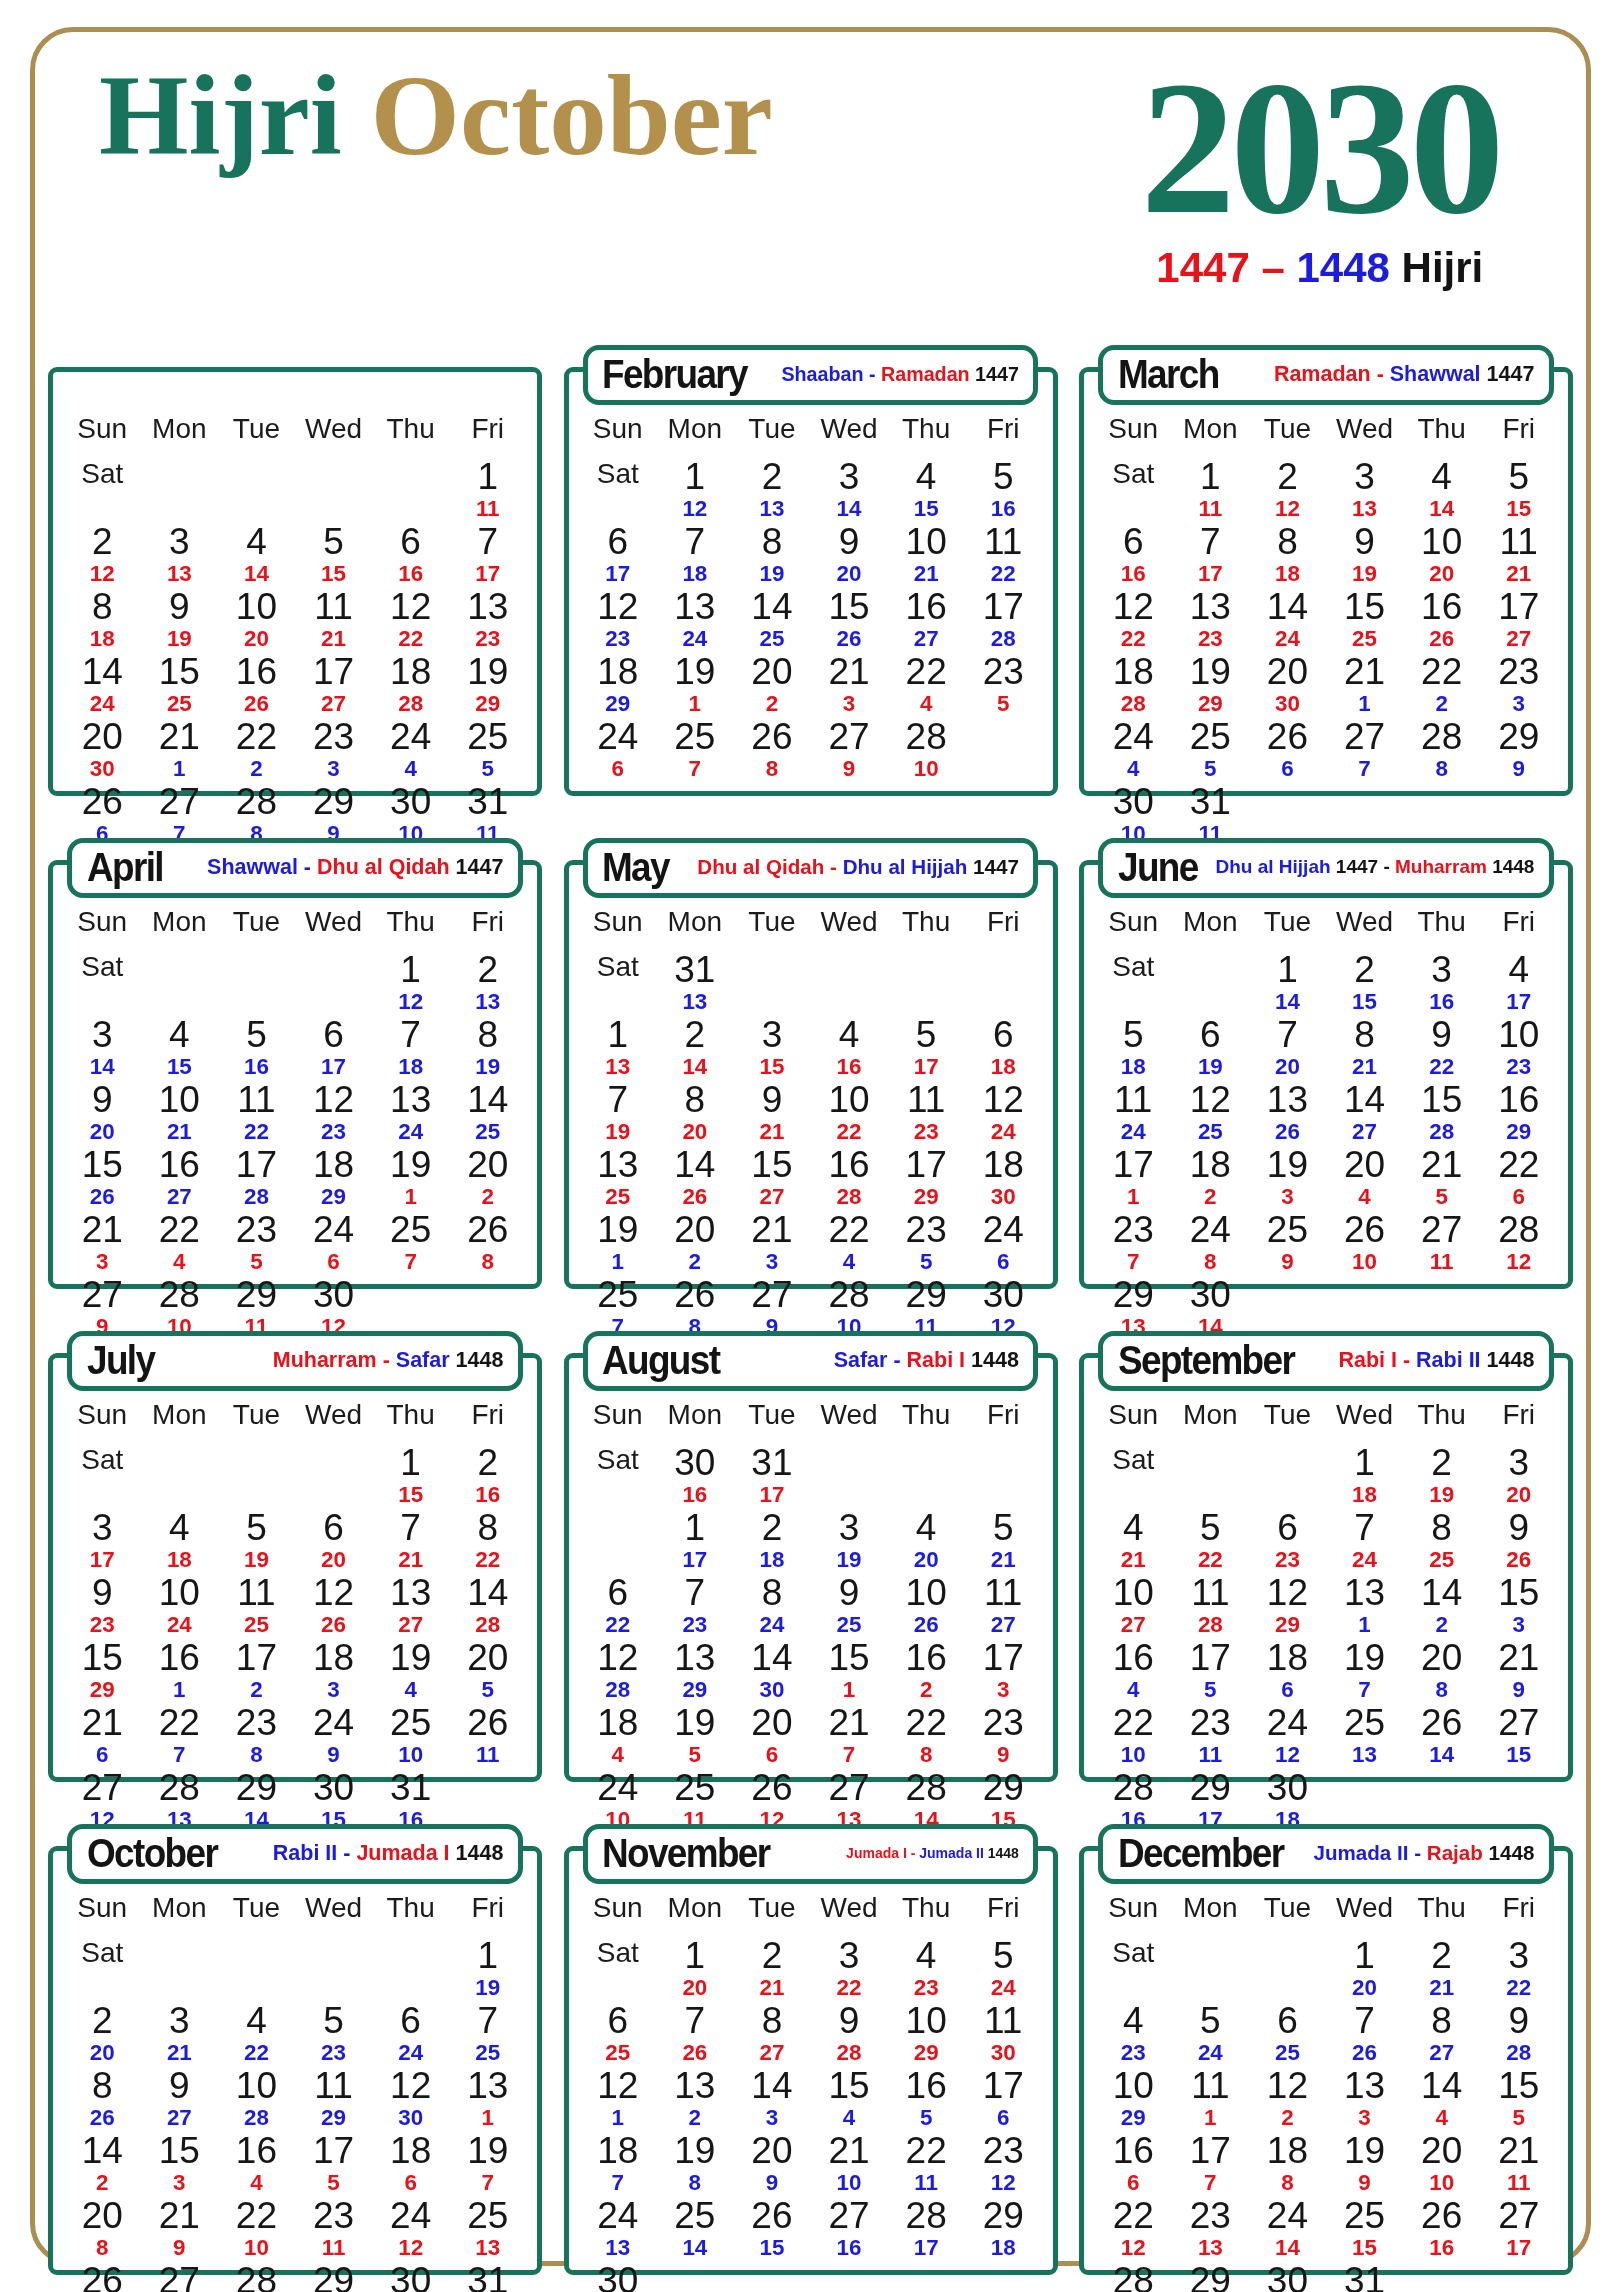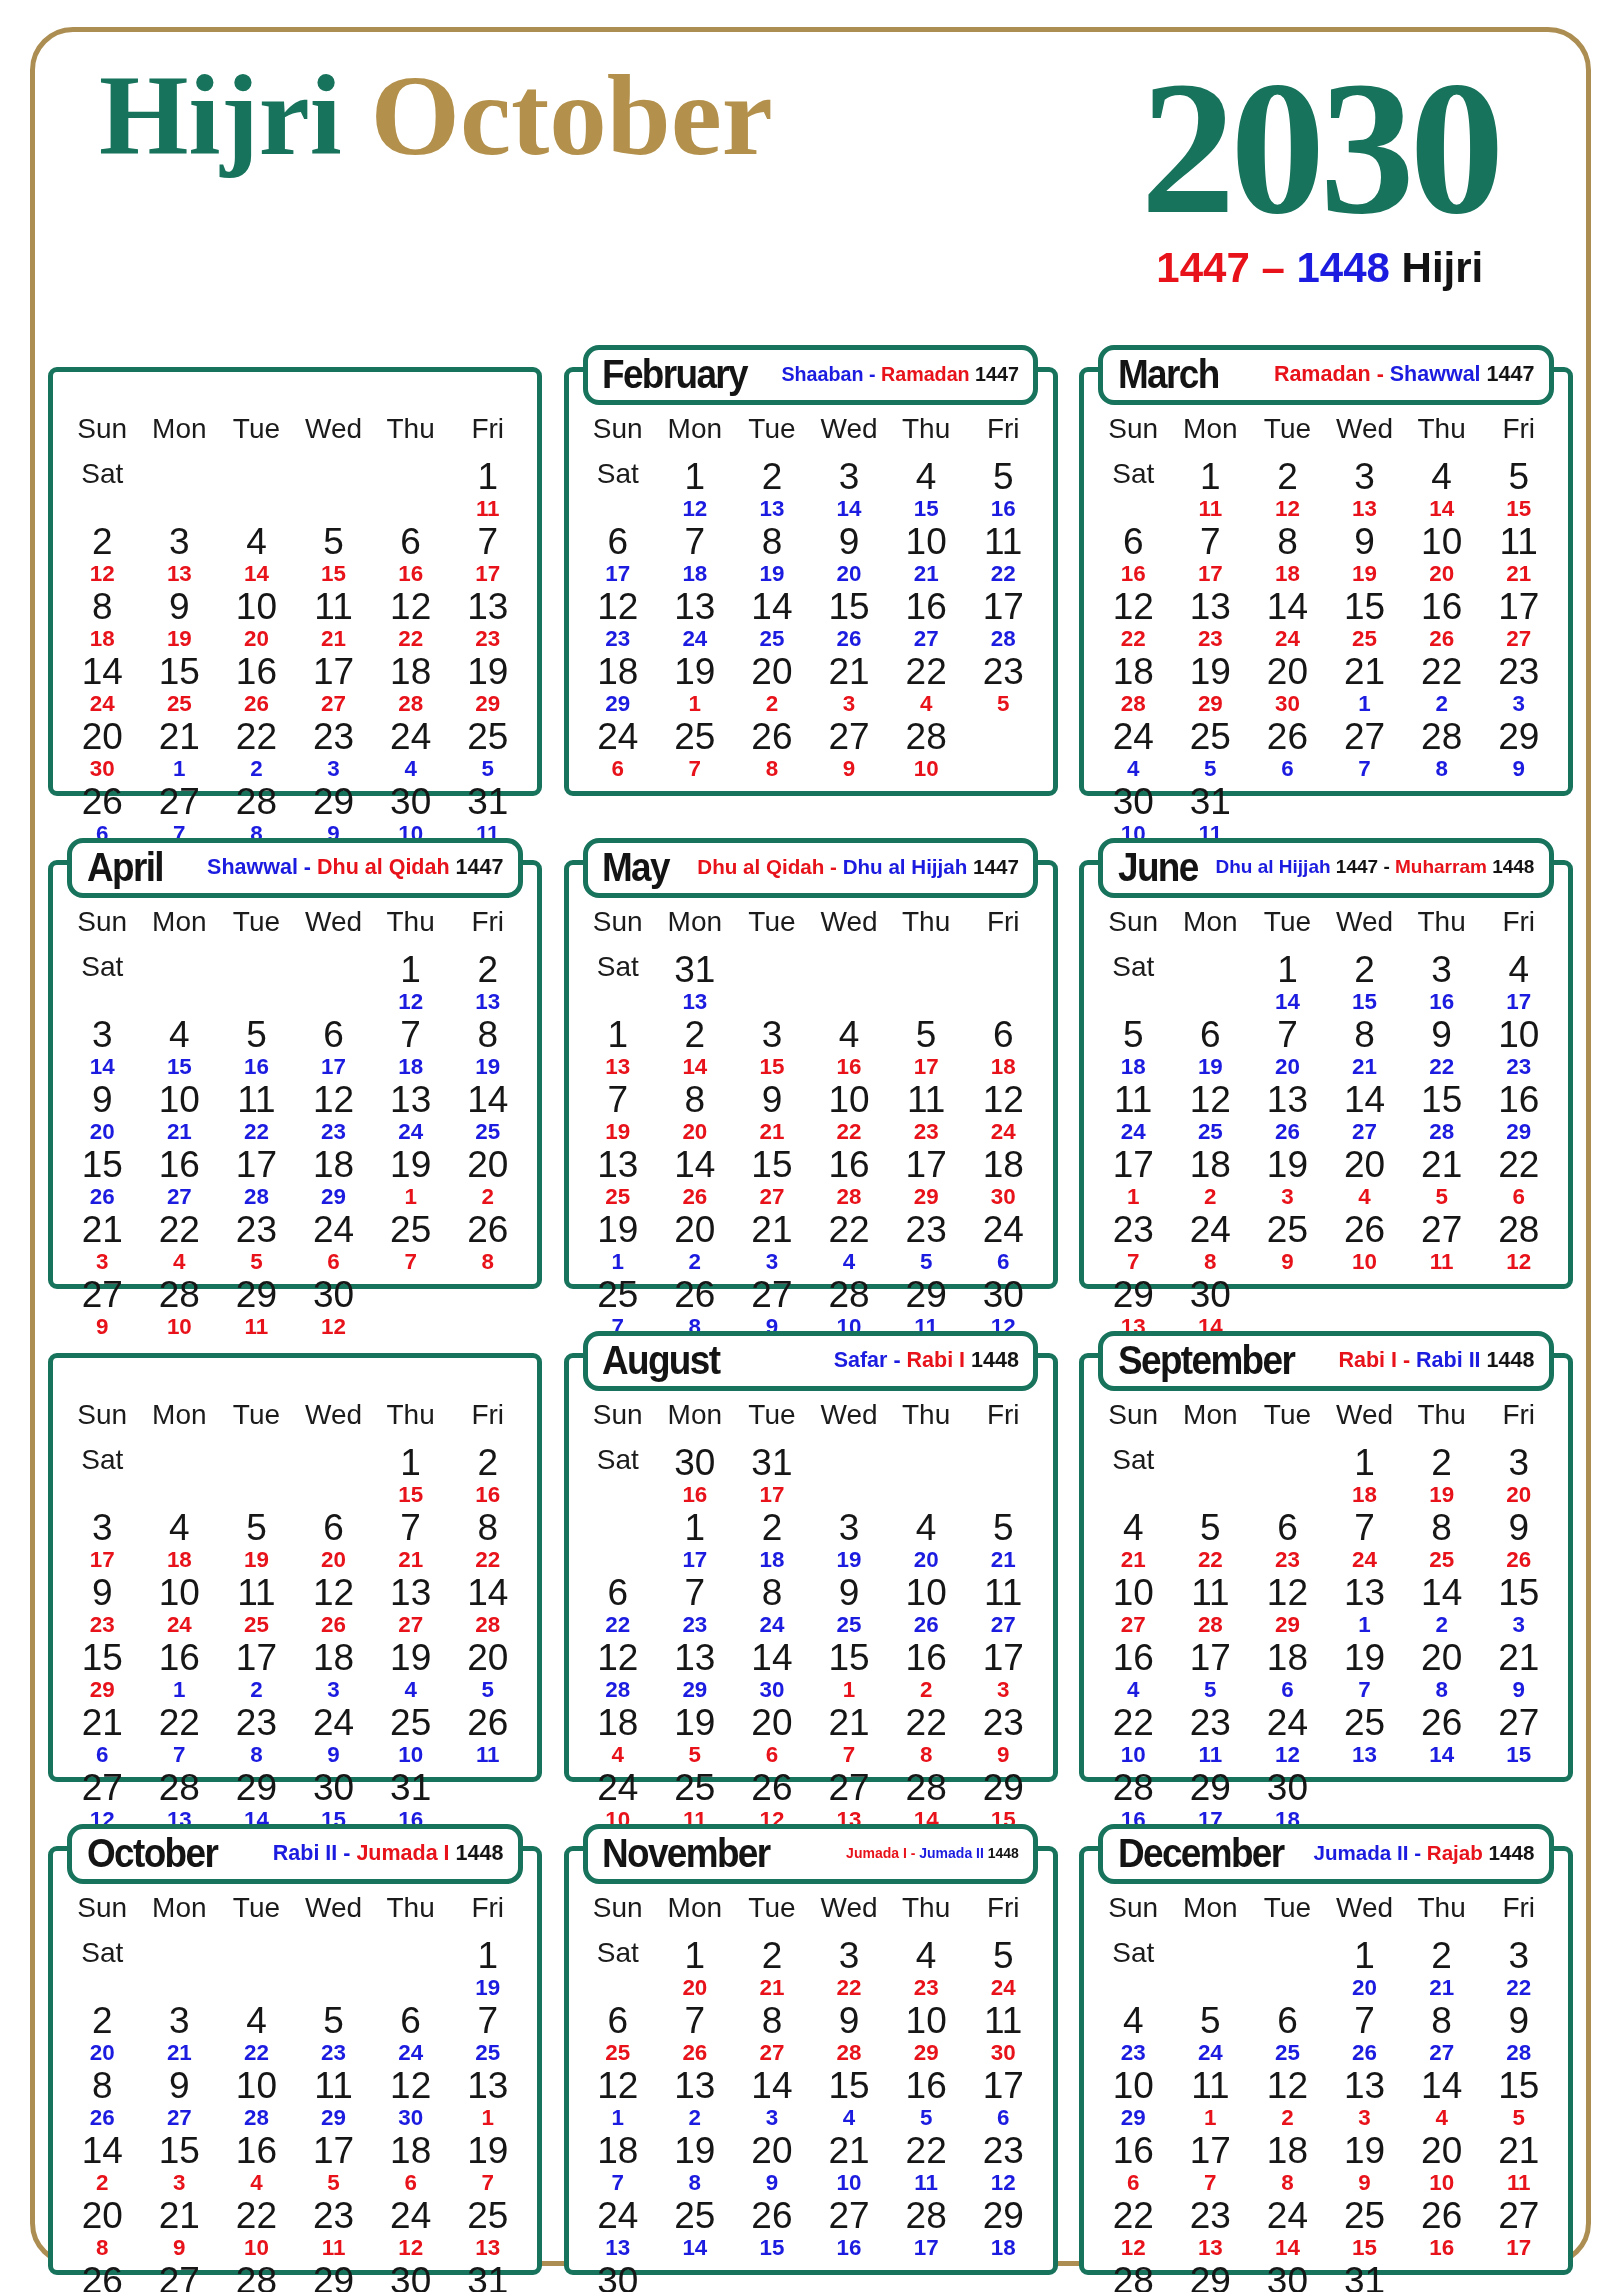--- a/index.html
+++ b/index.html
@@ -909,20 +909,24 @@
           <div class="g">30</div>
           <div class="h" style="color: rgb(232, 18, 26);">14</div>
         </div>
         <div class="cell"></div>
         <div class="cell"></div>
         <div class="cell"></div>
         <div class="cell"></div>
       </div>
     </section>
     <section class="month">
+      <div class="tab">
+        <span class="mname">July</span>
+        <span class="mlabel"><span style="color: rgb(232, 18, 26);">Muharram</span><span style="color: rgb(232, 18, 26);"> - </span><span style="color: rgb(28, 28, 224);">Safar</span><span style="color: rgb(20, 20, 20);"> 1448</span></span>
+      </div>
       <div class="grid">
         <div class="wd">Sun</div>
         <div class="wd">Mon</div>
         <div class="wd">Tue</div>
         <div class="wd">Wed</div>
         <div class="wd">Thu</div>
         <div class="wd">Fri</div>
         <div class="wd">Sat</div>
         <div class="cell"></div>
         <div class="cell"></div>

